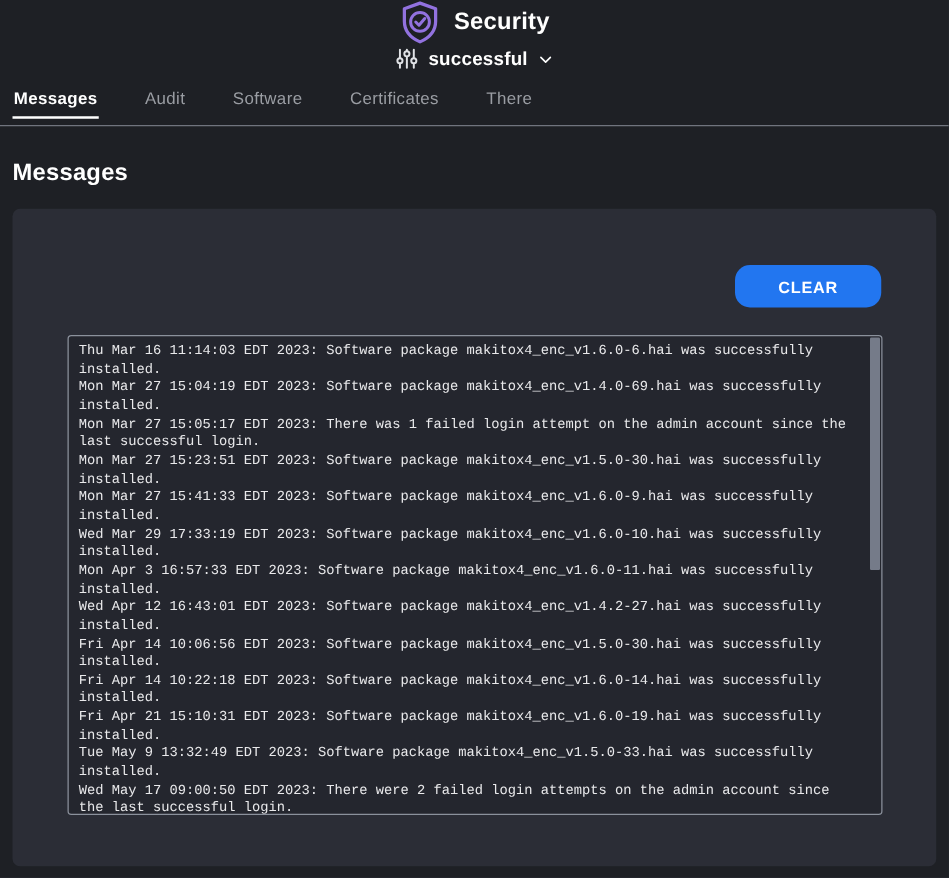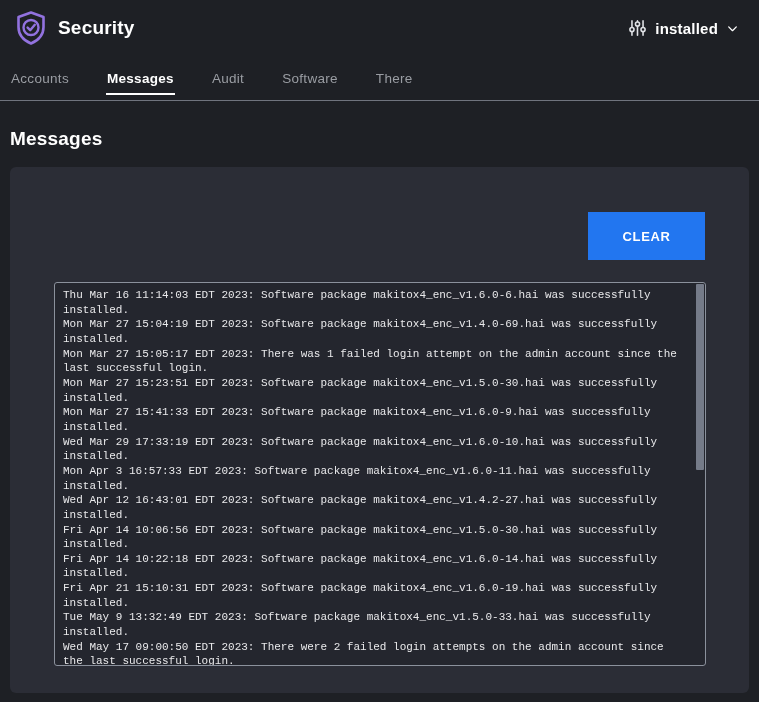--- a/index.html
+++ b/index.html
@@ -10,39 +10,39 @@
   }
   *{box-sizing:border-box;}
   html,body{margin:0;padding:0;}
   body{
     width:759px;height:702px;overflow:hidden;
     background:var(--background);
     font-family:"Liberation Sans",sans-serif;
     color:#fff;
   }
   
-  .app-header{height:56px;display:flex;align-items:center;justify-content:space-between;padding:0 14px;}
+  .app-header{height:56px;display:flex;align-items:center;justify-content:space-between;padding:0 14px;flex-direction:column;}
   .h-left{display:flex;align-items:center;gap:10px;}
   .app-title{font-size:19px;font-weight:bold;margin:0;letter-spacing:.2px;}
   .h-right{display:flex;align-items:center;gap:8px;cursor:pointer;background:none;border:none;color:#fff;}
   .account-name{font-size:15px;font-weight:600;letter-spacing:.2px;}
   .icon{display:inline-flex;align-items:center;justify-content:center;}
   
   .tab-bar{display:flex;gap:36px;padding:0 10px;border-bottom:1px solid var(--divider);}
   .tab{background:none;border:none;cursor:pointer;position:relative;
        font-family:inherit;font-size:13.5px;color:var(--tab-inactive-text);
        padding:15px 1px 14px;letter-spacing:.3px;}
   .tab.active{color:var(--active-text);font-weight:600;}
   .tab.active::after{content:"";position:absolute;left:0;right:0;bottom:5px;height:2.5px;background:#fff;}
   
   .main{padding:0 10px;}
   .page-title{font-size:19px;font-weight:bold;margin:27px 0 17px;letter-spacing:.2px;}
   .panel{height:526px;background:var(--panel-background);border-radius:6px;}
   .panel-toolbar{display:flex;justify-content:flex-end;padding:45px 44px 0;}
-  .clear-btn{width:117px;height:48px;border:none;border-radius:0;cursor:pointer;
+  .clear-btn{width:117px;height:34px;border:none;border-radius:12px;cursor:pointer;
              background:var(--accent-blue);color:#fff;font-family:inherit;
              font-size:13px;font-weight:bold;letter-spacing:.6px;}
   .logbox{position:relative;margin:22px 43px 0 44px;height:384px;overflow:hidden;
           background:var(--log-background);border:1px solid var(--log-border);border-radius:3px;}
   .logtext{margin:0;padding:5px 16px 0 8px;
            font-family:"Liberation Mono",monospace;font-size:11px;line-height:14.65px;
            color:#e9e9eb;white-space:pre-wrap;word-wrap:break-word;}
   .sb-track{position:absolute;top:1px;bottom:1px;right:1px;width:8px;}
   .sb-thumb{width:8px;height:186px;background:var(--scrollbar-thumb);border-radius:1px;cursor:pointer;}
 </style>
@@ -64,34 +64,34 @@
     <span class="icon">
       <svg width="19" height="20" viewBox="0 0 24 24" fill="none" stroke="#dfe1e5" stroke-width="2" stroke-linecap="round">
         <line x1="5" y1="3" x2="5" y2="21"></line>
           <line x1="12" y1="3" x2="12" y2="21"></line>
           <line x1="19" y1="3" x2="19" y2="21"></line>
         <circle cx="5" cy="14" r="2.6" fill="var(--background)"></circle>
         <circle cx="12" cy="7" r="2.6" fill="var(--background)"></circle>
         <circle cx="19" cy="14" r="2.6" fill="var(--background)"></circle>
       </svg>
     </span>
-    <span class="account-name">installed</span>
+    <span class="account-name">successful</span>
     <span class="icon">
       <svg width="13" height="13" viewBox="0 0 24 24" fill="none" stroke="#fff" stroke-width="2.4" stroke-linecap="round" stroke-linejoin="round">
         <polyline points="5,9 12,16 19,9"></polyline>
       </svg>
     </span>
   </button>
 </header>
 
 <nav class="tab-bar">
-  <button class="tab">Accounts</button>
   <button class="tab active">Messages</button>
   <button class="tab">Audit</button>
   <button class="tab">Software</button>
+  <button class="tab">Certificates</button>
   <button class="tab">There</button>
 </nav>
 
 <main class="main">
   <h2 class="page-title">Messages</h2>
 
   <section class="panel">
     <div class="panel-toolbar">
       <button class="clear-btn">CLEAR</button>
     </div>

